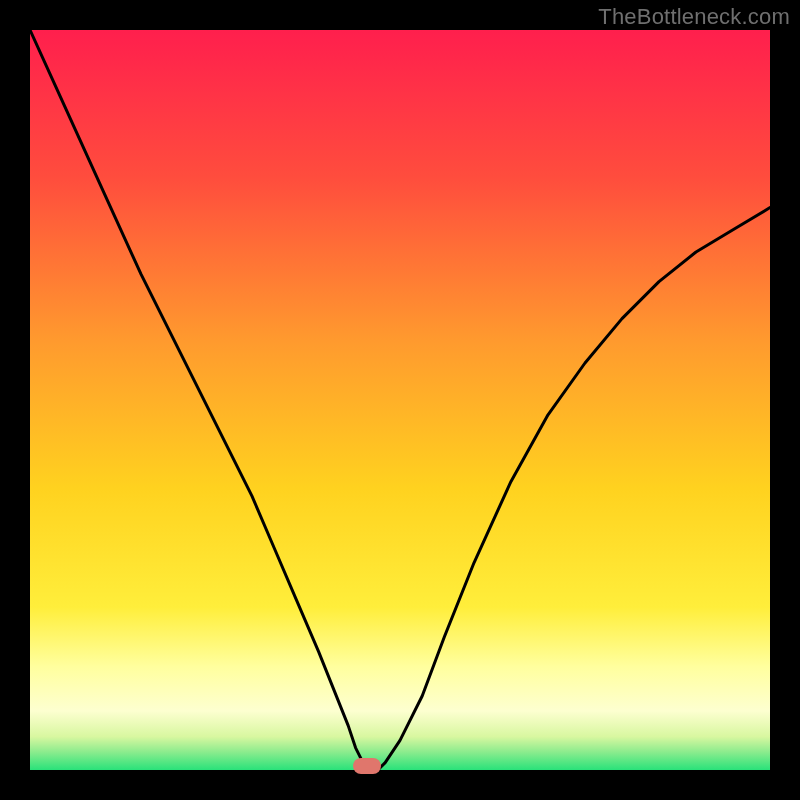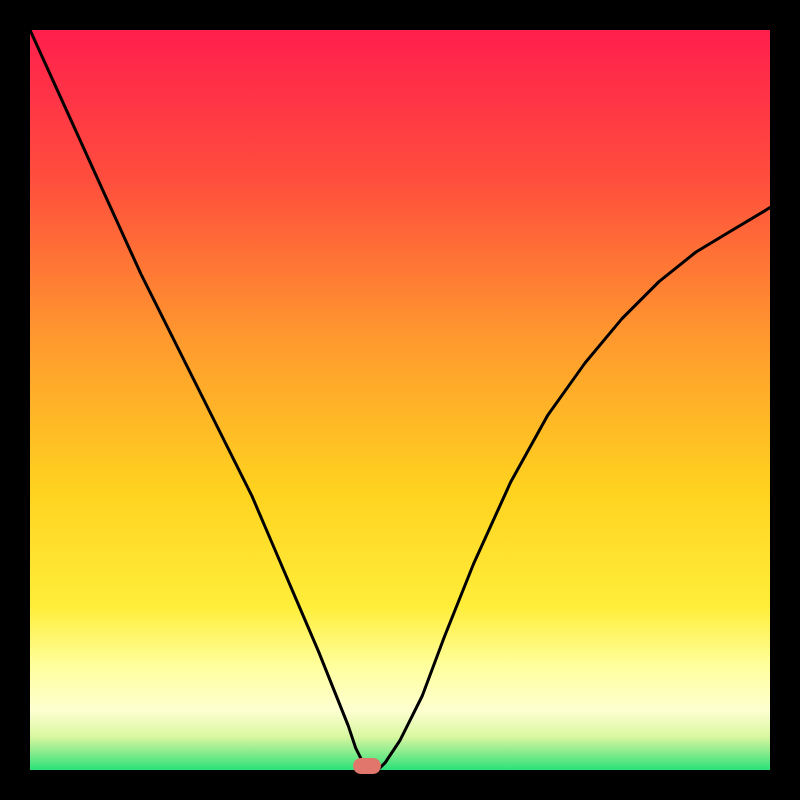--- a/index.html
+++ b/index.html
@@ -47,20 +47,21 @@
     border-radius: 8px;
     background: #e0766c;
     z-index: 40;
   }
 </style>
 </head>
 <body>
 
 <div class="frame">
 
+  <div class="watermark">TheBottleneck.com</div>
 
   <div class="plot-wrap">
     <svg id="plot-svg" width="740" height="740" viewBox="0 0 740 740">
       <defs>
         <linearGradient id="bg-grad" x1="0" y1="0" x2="0" y2="1">
           <stop offset="0%" stop-color="#ff1f4d"></stop>
           <stop offset="20%" stop-color="#ff4d3d"></stop>
           <stop offset="42%" stop-color="#ff9a2e"></stop>
           <stop offset="62%" stop-color="#ffd21f"></stop>
           <stop offset="78%" stop-color="#ffee3b"></stop>

